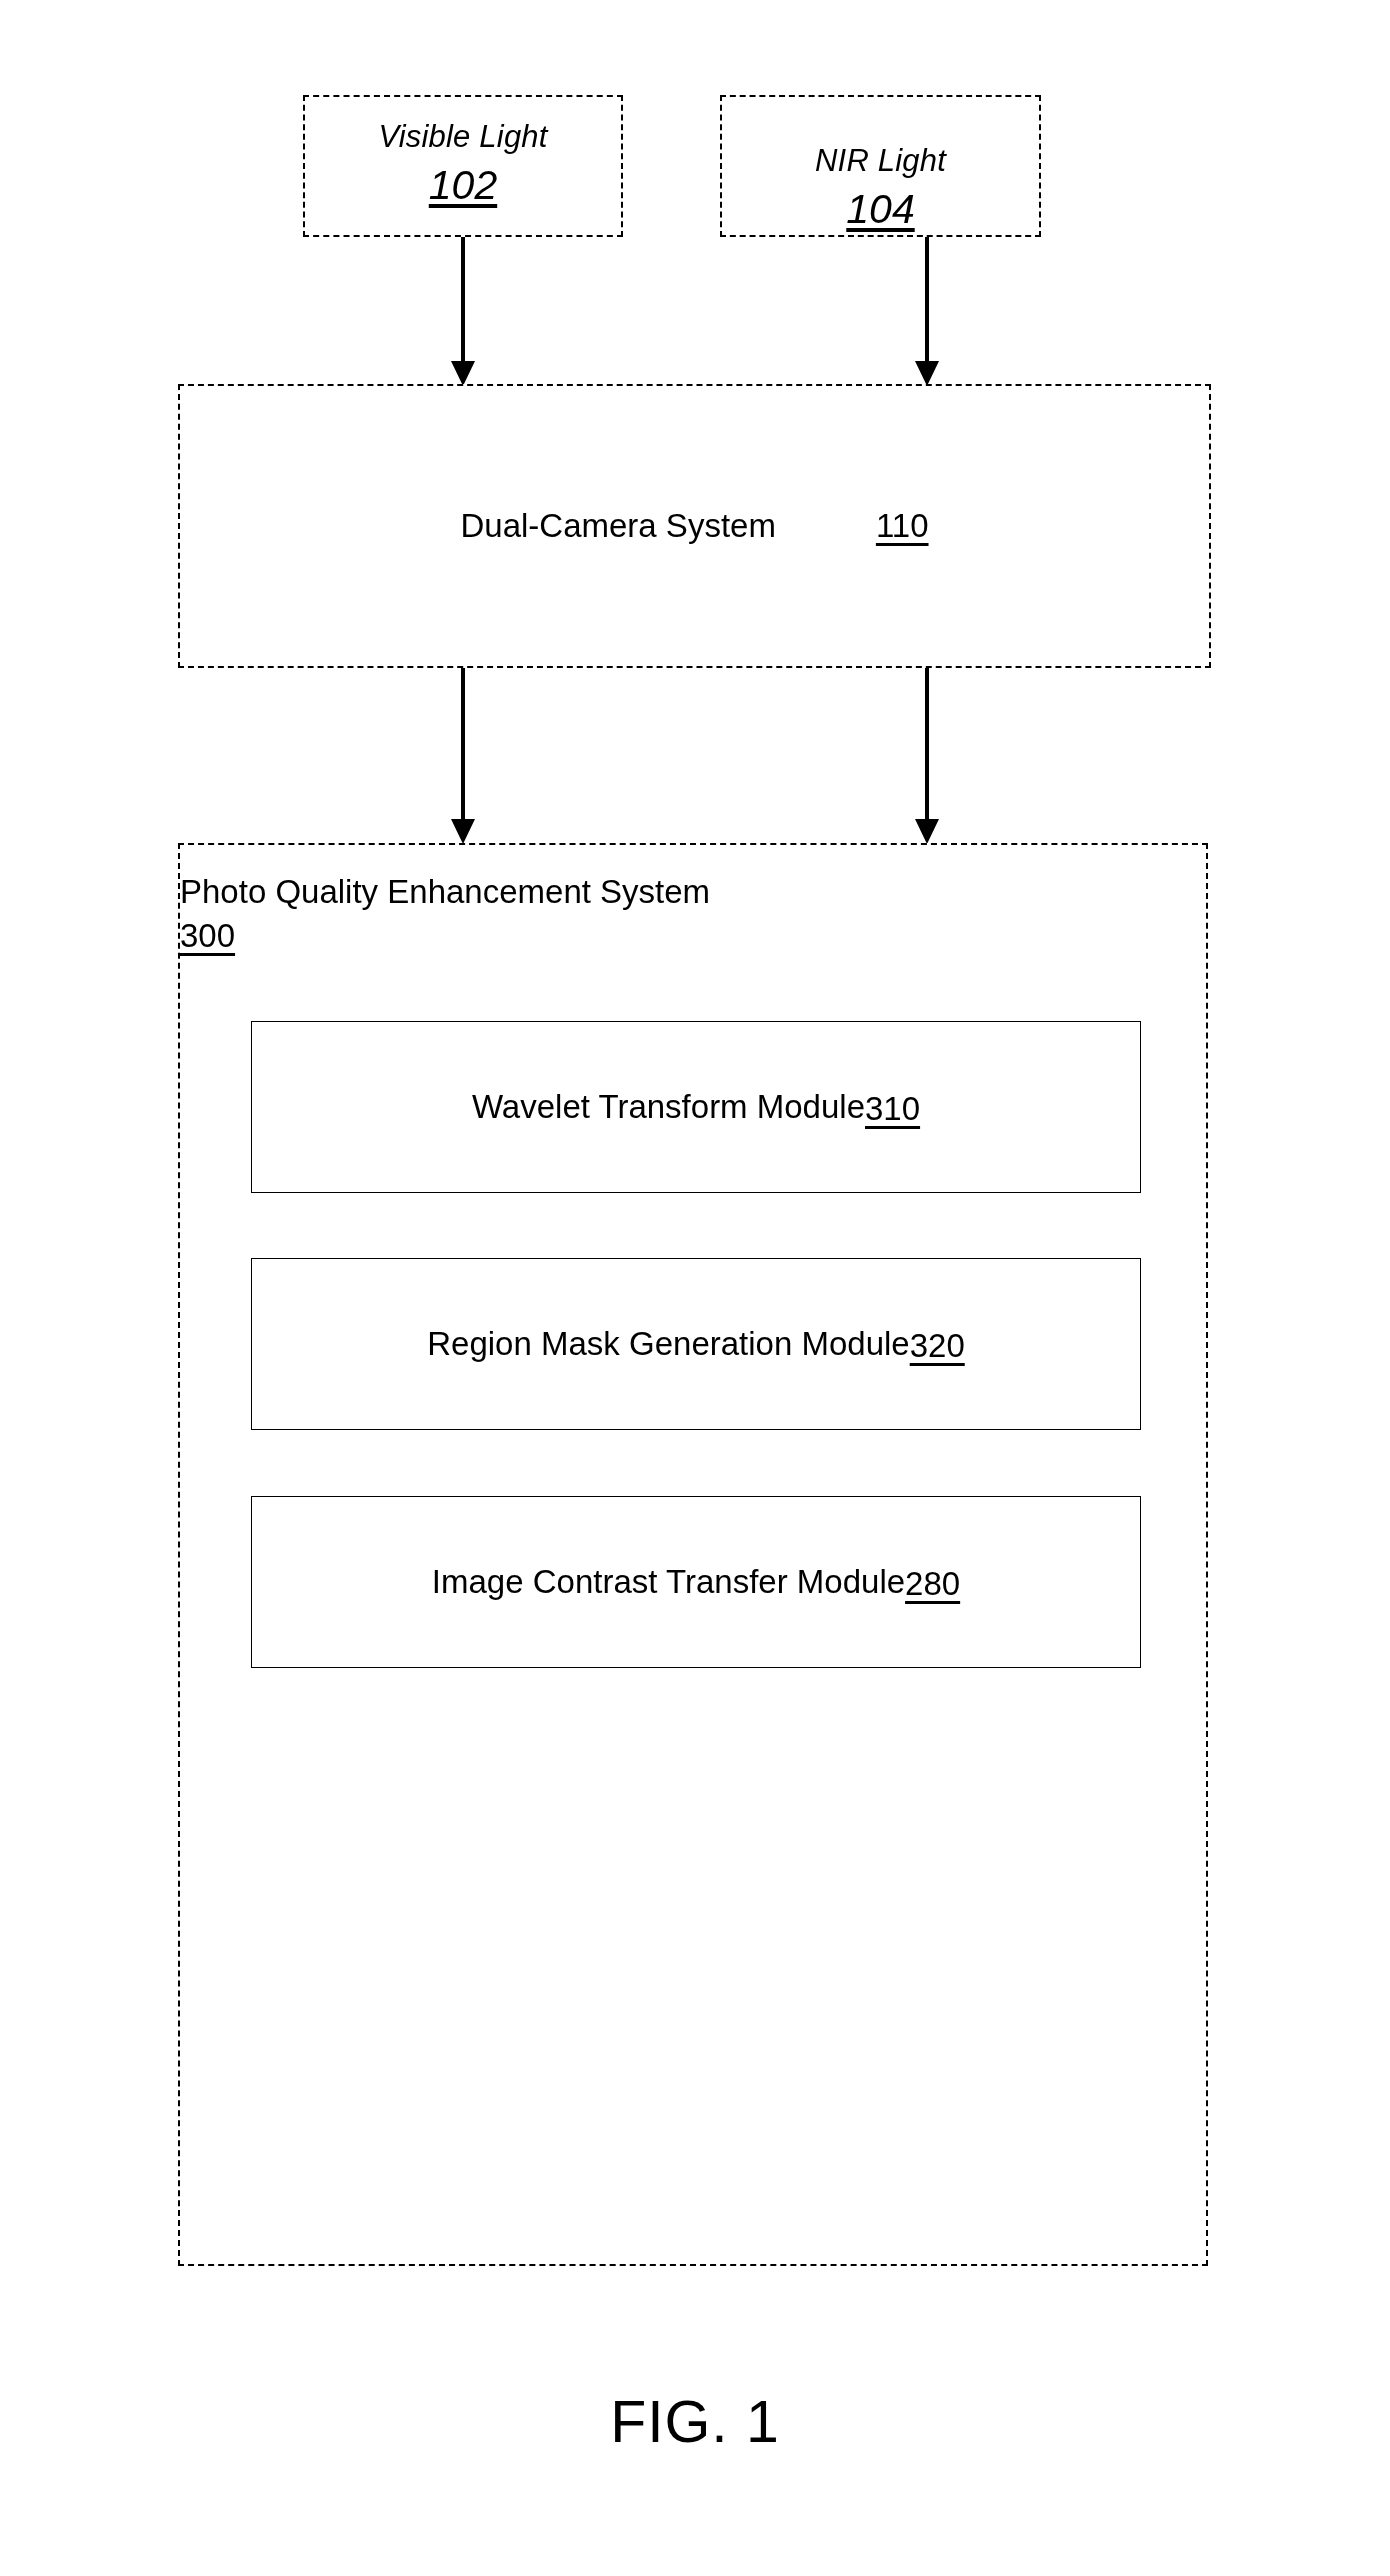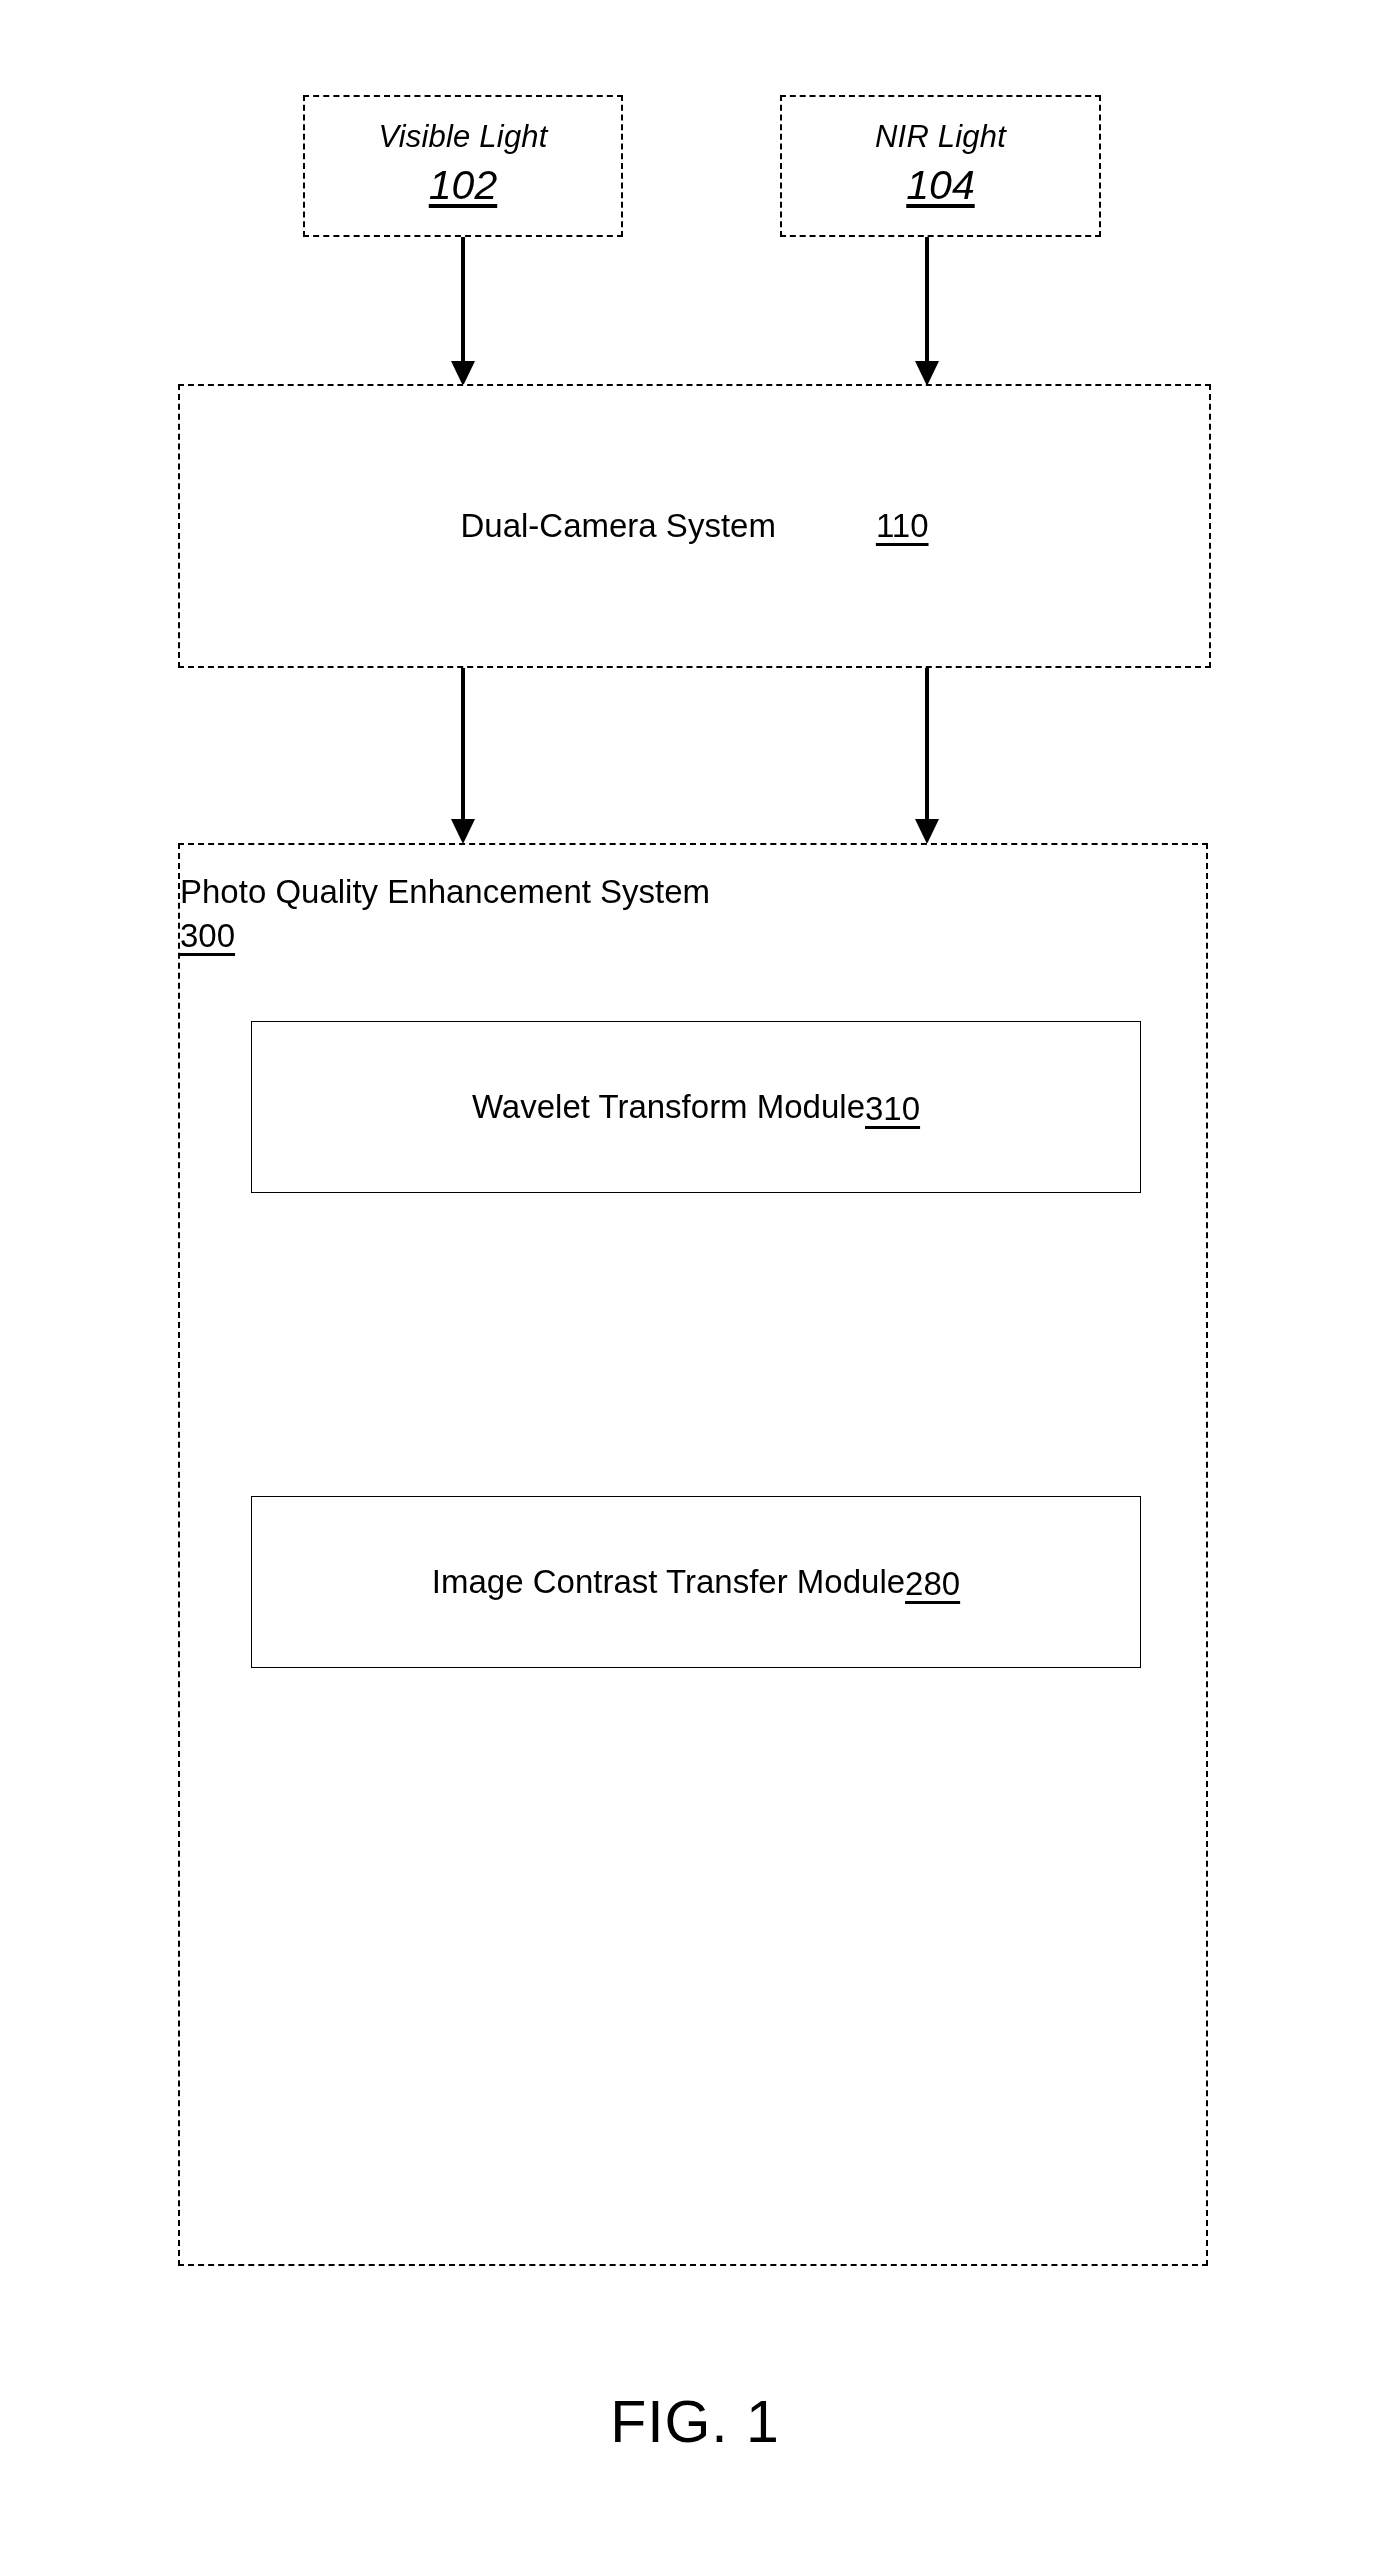--- a/index.html
+++ b/index.html
@@ -154,21 +154,21 @@
 </head>
 <body>
 
 <div id="figure-page">
 
   <div class="abs src-box" style="left:303px; top:95px; width:320px; height:142px;">
     <div class="box-title">Visible Light</div>
     <div class="box-ref">102</div>
   </div>
 
-  <div class="abs src-box" style="left:780px; top:95px; width:321px; height:142px;">
+  <div class="abs src-box" style="left:720px; top:95px; width:321px; height:142px;justify-content:flex-end;">
     <div class="box-title">NIR Light</div>
     <div class="box-ref">104</div>
   </div>
 
   <div class="arrow" style="left:444px; top:237px; width:38px; height:149px;">
     <div class="shaft" style="height:124px;"></div>
     <div class="head"></div>
   </div>
 
   <div class="arrow" style="left:908px; top:237px; width:38px; height:149px;">
@@ -198,20 +198,24 @@
     <div class="pq-header">
       <div class="box-title">Photo Quality Enhancement System</div>
       <div class="box-ref">300</div>
     </div>
 
     <div class="abs module-box" style="left:71px; top:176px; width:890px; height:172px;">
       <div class="box-title">Wavelet Transform Module</div>
       <div class="box-ref">310</div>
     </div>
 
+    <div class="abs module-box" style="left:71px; top:413px; width:890px; height:172px;">
+      <div class="box-title">Region Mask Generation Module</div>
+      <div class="box-ref">320</div>
+    </div>
 
     <div class="abs module-box" style="left:71px; top:651px; width:890px; height:172px;">
       <div class="box-title">Image Contrast Transfer Module</div>
       <div class="box-ref">280</div>
     </div>
 
 
 
   </div>
 

